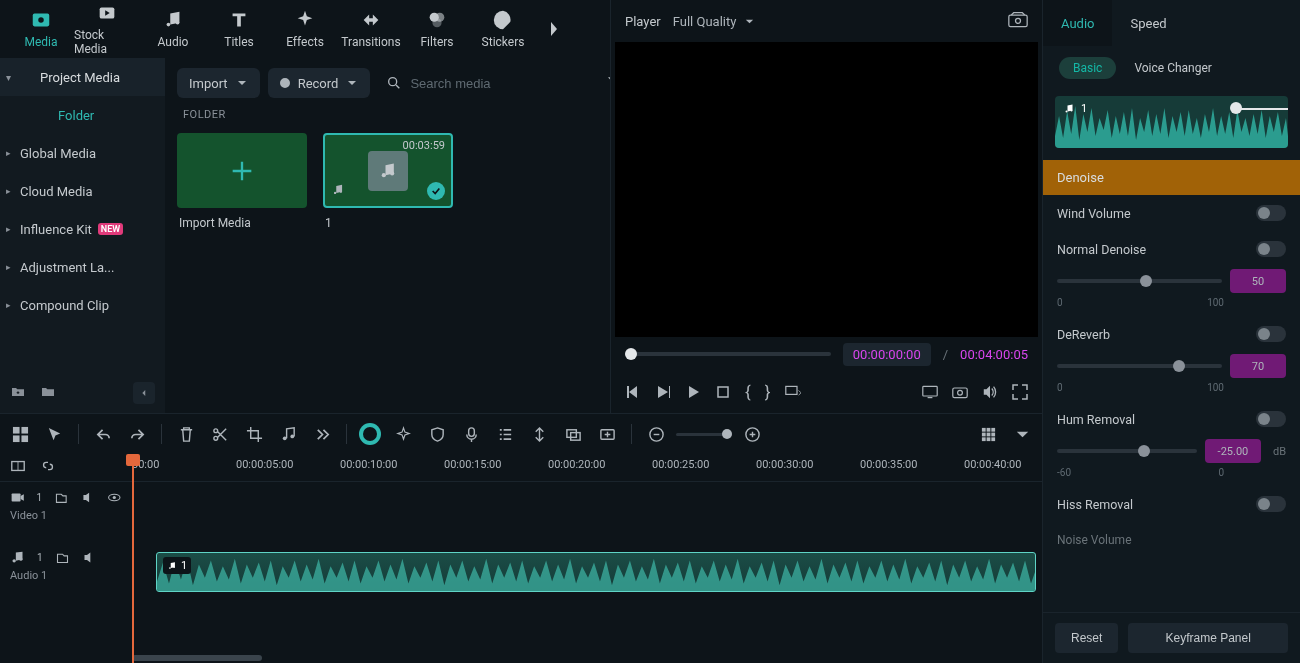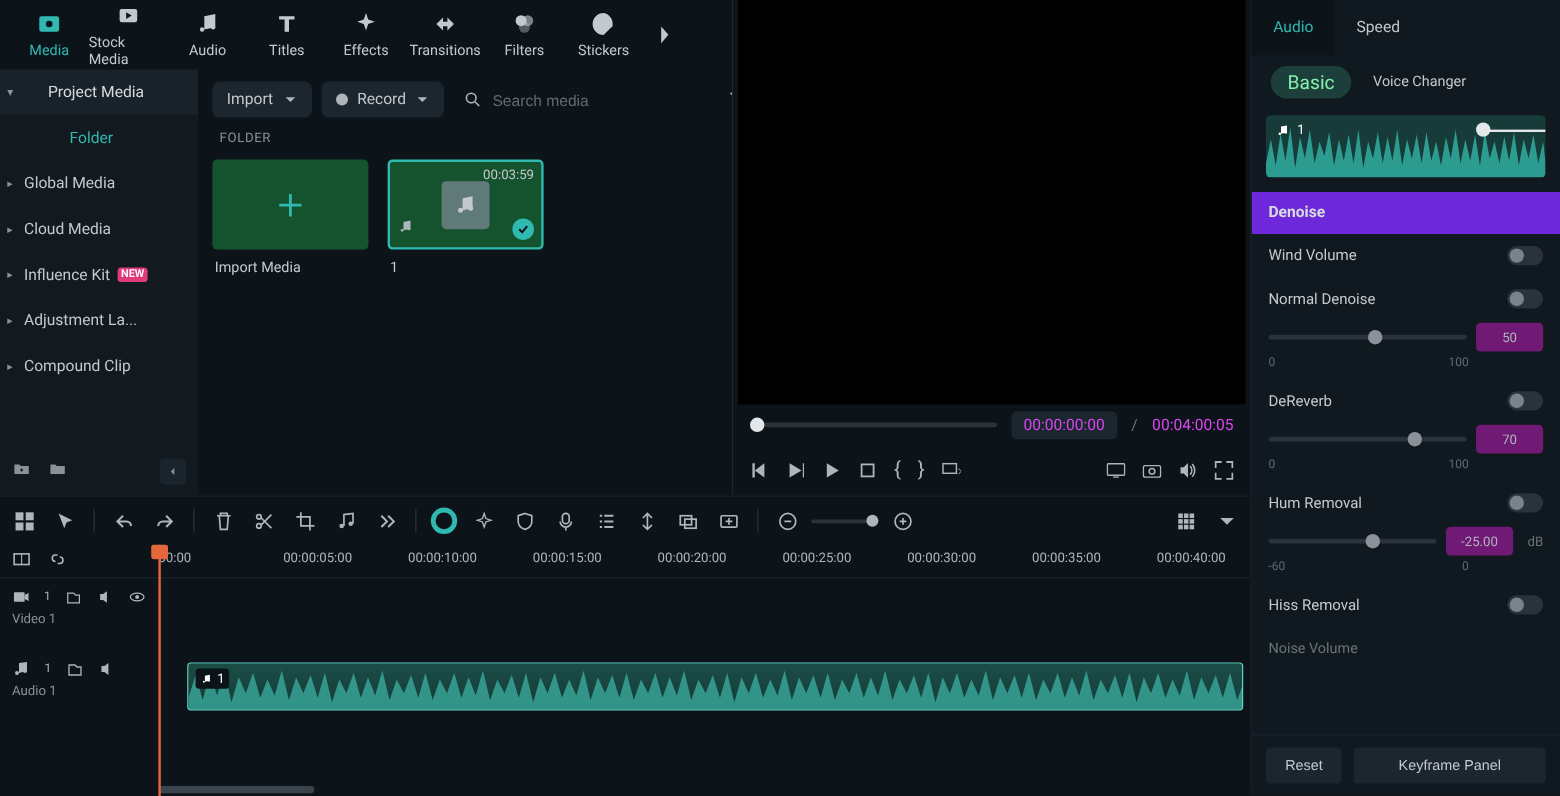--- a/index.html
+++ b/index.html
@@ -155,32 +155,32 @@
   position:absolute; right:0; top:0;
   width:258px; height:663px;
   background:#10191f;
   border-left:1px solid #1a242c;
   display:flex; flex-direction:column;
 }
 .props-tabs{display:flex;height:46px;}
 .props-tab{padding:0 18px;display:flex;align-items:center;cursor:pointer;font-size:13px;}
 .props-tab.active{color:#2fb9b1;background:#0d1419;}
 .props-sub{display:flex;align-items:center;gap:18px;height:44px;padding:0 16px;}
-.pill{background:#1c3f3b;color:#86efac;padding:4px 14px;border-radius:14px;cursor:pointer;font-size:16px;}
+.pill{background:#1c3f3b;color:#14b8a6;padding:4px 14px;border-radius:14px;cursor:pointer;font-size:12px;}
 .sub-link{color:#c4c9cd;cursor:pointer;font-size:12px;}
 .wave-preview{
   margin:6px 12px 12px; height:52px; border-radius:4px;
   background:#163b38; position:relative; overflow:hidden;
 }
 .wave-preview .label{position:absolute;left:8px;top:6px;display:flex;align-items:center;gap:6px;font-size:11px;color:#fff;z-index:2;}
 .wave-preview .label svg{width:12px;height:12px;fill:#fff;}
 .wave-preview svg.wave{position:absolute;inset:0;width:100%;height:100%;}
 .wave-preview .handle{position:absolute;right:46px;top:6px;width:12px;height:12px;border-radius:50%;background:#e4e7e9;}
 .wave-preview .line{position:absolute;right:0;top:12px;width:52px;height:2px;background:#e4e7e9;}
-.section-head{padding:10px 14px;font-size:13px;color:#d8dcdf;background:#6d28d9;font-weight:bold;}
+.section-head{padding:10px 14px;font-size:13px;color:#d8dcdf;background:#a16207;}
 .prop-scroll{flex:1;overflow-y:auto;}
 .prop-row{display:flex;align-items:center;padding:8px 14px;min-height:36px;}
 .prop-row .lbl{flex:1;font-size:12.5px;color:#c4c9cd;}
 .prop-row .sublbl{font-size:12px;color:#6a7379;}
 .toggle{width:30px;height:16px;border-radius:8px;background:#2a333b;position:relative;cursor:pointer;}
 .toggle::after{content:'';position:absolute;left:2px;top:2px;width:12px;height:12px;border-radius:50%;background:#7a838a;}
 .slider-row{display:flex;align-items:center;gap:8px;padding:2px 14px 4px;}
 .slider-row .track{flex:1;height:4px;background:#2a333b;border-radius:2px;position:relative;}
 .slider-row .knob{position:absolute;top:-4px;width:12px;height:12px;border-radius:50%;background:#8a9199;}
 .slider-row .valbox{width:56px;height:24px;background:#701a75;border-radius:4px;display:flex;align-items:center;justify-content:center;font-size:11px;color:#aeb5bb;}
@@ -414,20 +414,36 @@
           </div>
           <div class="name">1</div>
         </div>
       </div>
     </div>
   </div>
 </div>
 
 <div class="player-wrap">
   <div class="player">
+    <div class="player-head">
+      <span>Player</span>
+      <div class="sel">
+        <span>Full Quality</span>
+        <svg viewBox="0 0 12 12">
+            <path d="M2 4l4 4 4-4"></path>
+          </svg>
+      </div>
+      <div class="snap">
+        <svg viewBox="0 0 24 18">
+            <rect x="1" y="3" width="22" height="14" rx="2"></rect>
+            <path d="M4 3l3-3h10l3 3"></path>
+            <circle cx="12" cy="10" r="3"></circle>
+          </svg>
+      </div>
+    </div>
     <div class="player-video"></div>
     <div class="player-time">
       <div class="track">
           <div class="thumb"></div>
         </div>
       <span class="tc tc-box">00:00:00:00</span>
       <span class="sep">/</span>
       <span class="tc">00:04:00:05</span>
     </div>
     <div class="player-controls">

